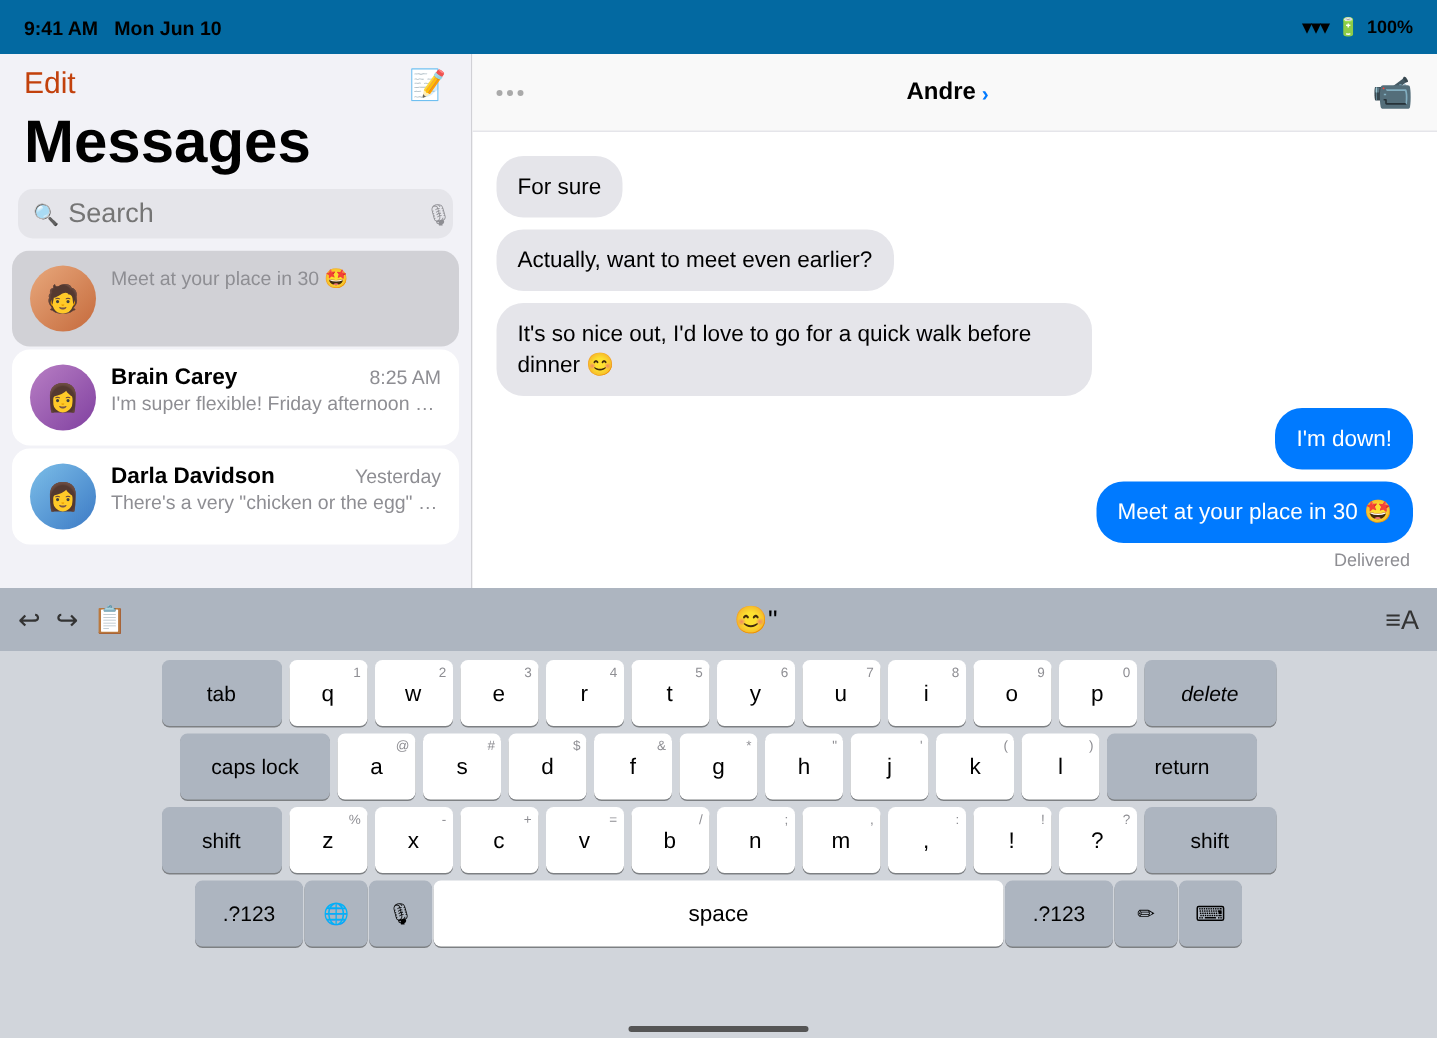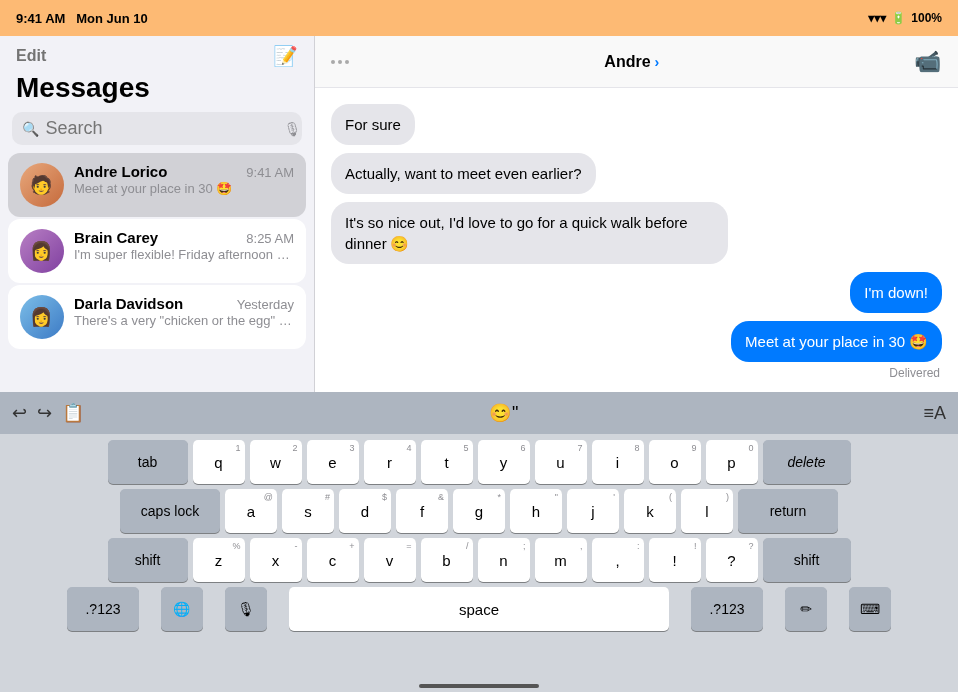--- a/index.html
+++ b/index.html
@@ -10,21 +10,21 @@
       font-family: -apple-system, 'San Francisco', 'Helvetica Neue', sans-serif;
       background: #f2f2f7;
       position: relative;
     }
 
     
     .status-bar {
       position: absolute;
       top: 0; left: 0; right: 0;
       height: 36px;
-      background: #fdba74;
+      background: #0369a1;
       display: flex;
       align-items: center;
       justify-content: space-between;
       padding: 0 16px;
       font-size: 13px;
       font-weight: 600;
       color: #000;
       z-index: 10;
     }
     .status-bar-right { display: flex; align-items: center; gap: 5px; font-size: 12px; }
@@ -47,38 +47,38 @@
     }
 
     .sidebar-header {
       padding: 8px 16px 4px;
       display: flex;
       justify-content: space-between;
       align-items: center;
     }
 
     .edit-btn {
-      color: #737373;
-      font-size: 16px;
-      font-weight: 700;
+      color: #c2410c;
+      font-size: 20px;
+      font-weight: 400;
       background: none;
       border: none;
       cursor: pointer;
     }
 
     .compose-btn {
       color: #007aff;
       font-size: 20px;
       background: none;
       border: none;
       cursor: pointer;
     }
 
     .sidebar-title {
-      font-size: 28px;
+      font-size: 40px;
       font-weight: 700;
       padding: 0 16px 8px;
       color: #000;
     }
 
     .search-bar {
       margin: 0 12px 8px;
       background: #e5e5ea;
       border-radius: 10px;
       display: flex;
@@ -336,21 +336,21 @@
     .key-shift-r { max-width: 88px; }
     .key-space {
       flex: 5;
       max-width: 380px;
       font-size: 15px;
     }
     .key-123 { max-width: 72px; }
     .key-globe { max-width: 42px; }
     .key-dictation { max-width: 42px; }
     .key-kb { max-width: 42px; }
-    .bottom-row { display: flex; justify-content: center; gap: 22px; padding-bottom: 8px; }
+    .bottom-row { display: flex; justify-content: center; gap: 1px; padding-bottom: 8px; }
     .home-indicator {
       position: absolute;
       bottom: 4px;
       left: 50%;
       transform: translateX(-50%);
       width: 120px;
       height: 4px;
       background: #555;
       border-radius: 2px;
     }
@@ -382,24 +382,20 @@
     <div class="search-bar">
       <span class="search-icon-sym">🔍</span>
       <input class="search-input-field" type="text" readonly="" placeholder="Search" style="">
       <span class="mic-icon-sym">🎙</span>
     </div>
     <div class="conversations-list">
 
     <div class="conversation-item active">
     <div class="avatar" style="background:linear-gradient(135deg, #e8a87c, #c56a3c)">🧑</div>
     <div class="conv-info">
-      <div class="conv-top-row">
-        <span class="conv-name">Andre Lorico</span>
-        <span class="conv-time">9:41 AM</span>
-      </div>
       <div class="conv-preview">Meet at your place in 30 🤩</div>
     </div>
   </div>
         <div class="conversation-item">
     <div class="avatar" style="background:linear-gradient(135deg, #b87fc4, #8040a0)">👩</div>
     <div class="conv-info">
       <div class="conv-top-row">
         <span class="conv-name">Brain Carey</span>
         <span class="conv-time">8:25 AM</span>
       </div>

